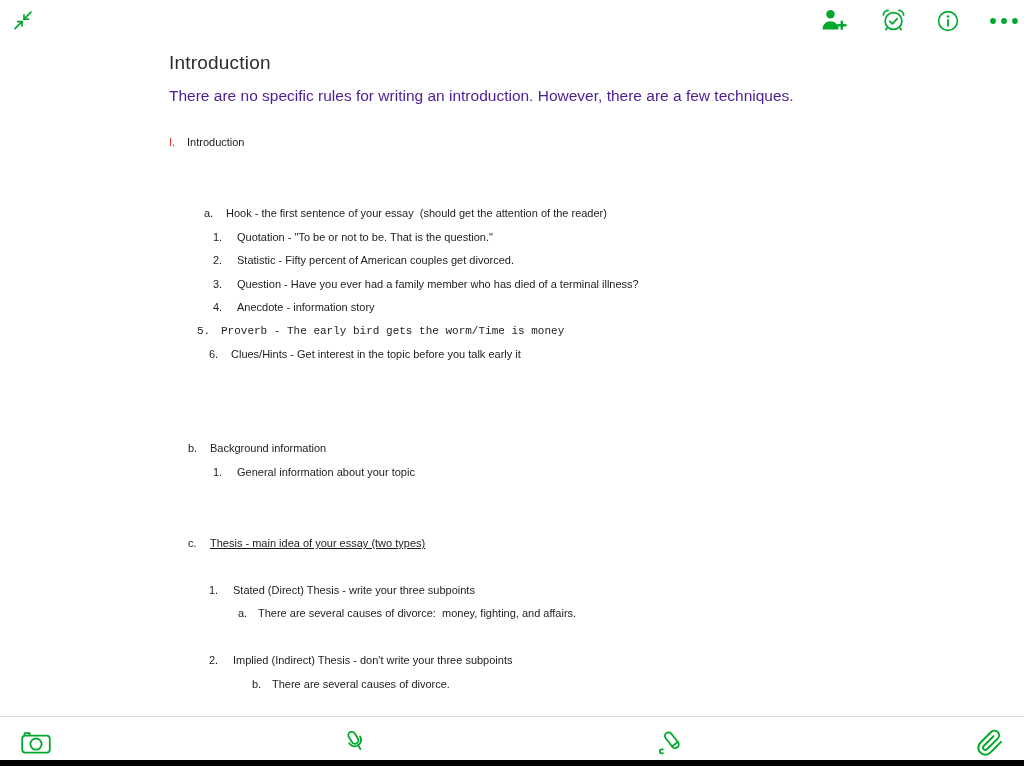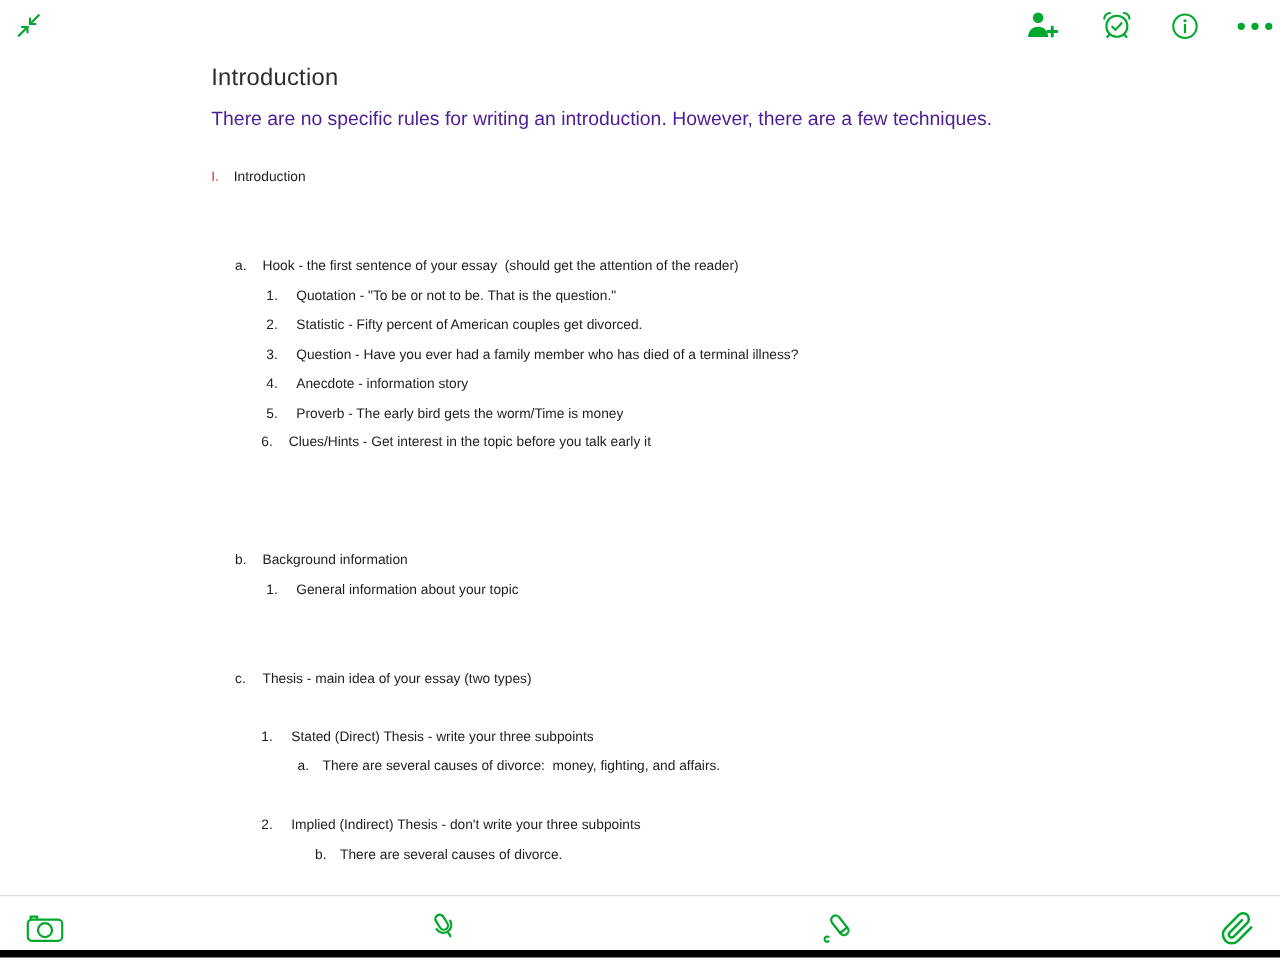--- a/index.html
+++ b/index.html
@@ -17,30 +17,30 @@
   .btn-info{left:936px;top:9px;}
   .btn-more{left:989px;top:17px;}
 
   
   .note-title{position:absolute;left:169px;top:51px;font-size:19px;line-height:23px;color:#2c2c31;letter-spacing:.2px;}
   .note-intro{position:absolute;left:169px;top:87px;font-size:15.5px;line-height:18px;color:#4c1d95;white-space:pre-wrap;}
   .line{position:absolute;font-size:11px;line-height:17px;white-space:pre;}
   .line .marker{display:inline-block;}
   .line .txt{white-space:pre-wrap;}
   .l0{left:169px;top:134px;}  .l0 .marker{width:18px;color:#e1362b;}
-  .l1{left:188px;top:205px;}  .l1 .marker{width:22px;}
+  .l1{left:204px;top:205px;}  .l1 .marker{width:22px;}
   .l2{left:213px;top:229px;}  .l2 .marker{width:24px;}
   .l3{left:213px;top:252px;}  .l3 .marker{width:24px;}
   .l4{left:213px;top:276px;}  .l4 .marker{width:24px;}
   .l5{left:213px;top:299px;}  .l5 .marker{width:24px;}
-  .l6{left:213px;top:323px;}  .l6 .marker{width:24px;}
+  .l6{left:197px;top:323px;font-family:Liberation Mono, monospace;}  .l6 .marker{width:24px;}
   .l7{left:209px;top:346px;}  .l7 .marker{width:22px;}
   .l8{left:188px;top:440px;}  .l8 .marker{width:22px;}
   .l9{left:213px;top:464px;}  .l9 .marker{width:24px;}
-  .l10{left:188px;top:535px;} .l10 .marker{width:22px;}
+  .l10{left:188px;top:535px;text-decoration:underline;} .l10 .marker{width:22px;}
   .l11{left:209px;top:582px;} .l11 .marker{width:24px;}
   .l12{left:238px;top:605px;} .l12 .marker{width:20px;}
   .l13{left:209px;top:652px;} .l13 .marker{width:24px;}
   .l14{left:252px;top:676px;} .l14 .marker{width:20px;}
 
   
   .toolbar-divider{position:absolute;left:0;top:716px;width:1024px;height:1px;background:#dddde0;}
   .btn-camera{left:21px;top:731px;}
   .btn-mic{left:343px;top:728px;}
   .btn-pen{left:654px;top:728px;}

